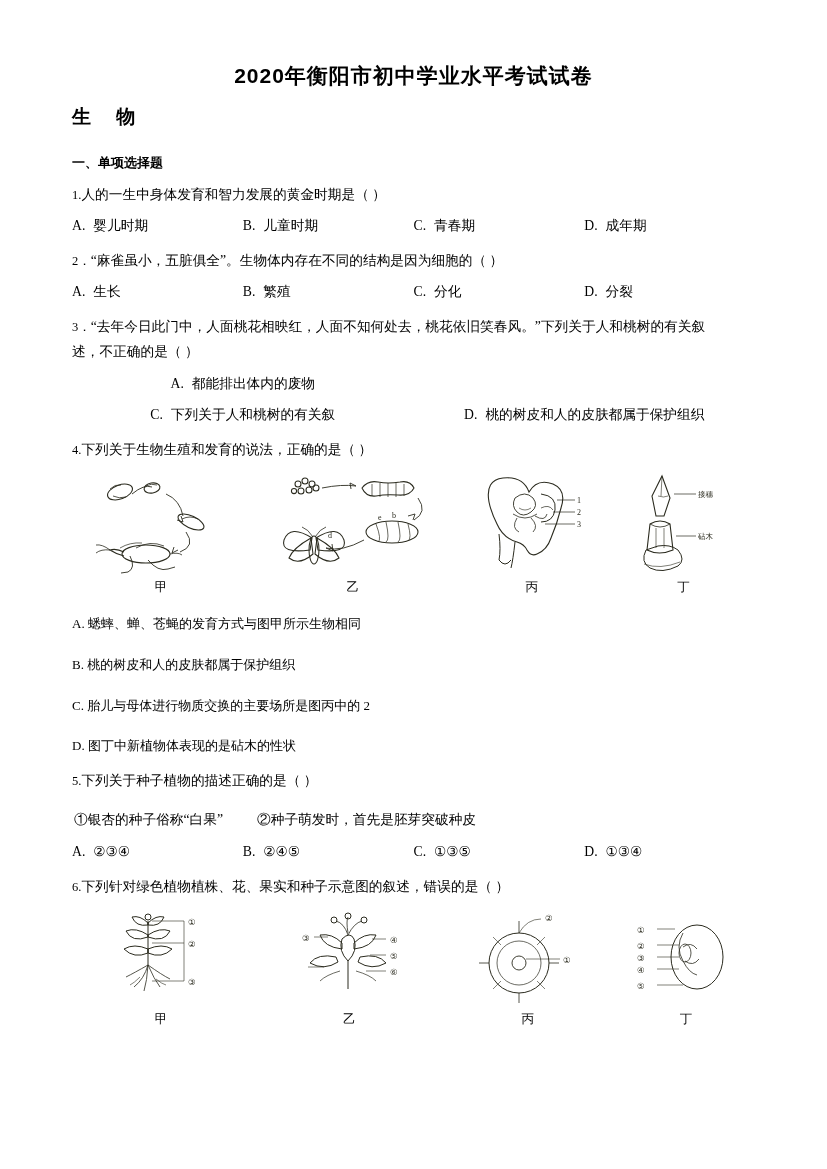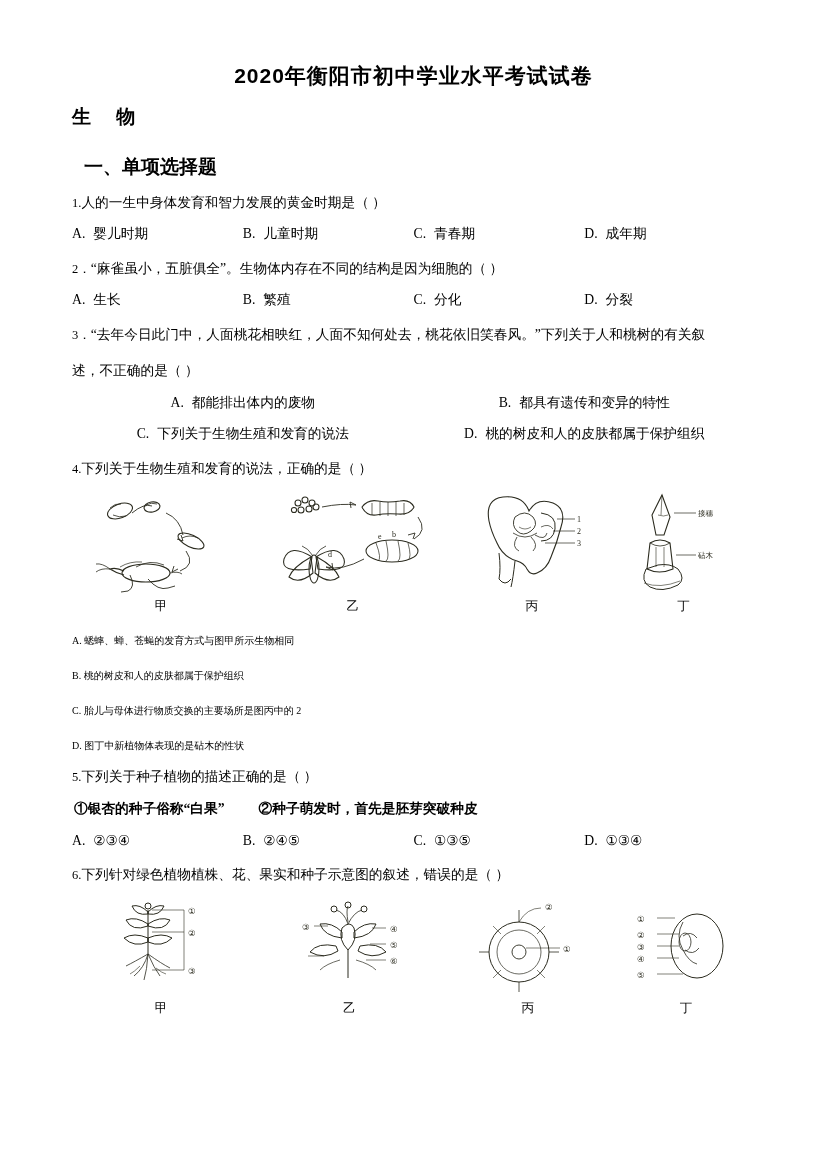--- a/index.html
+++ b/index.html
@@ -33,22 +33,22 @@
     text-align: left;
     font-family: "Liberation Sans", sans-serif;
     font-weight: bold;
     font-size: 19px;
     letter-spacing: 10px;
     margin: 14px 0 0 0;
   }
   .section-title {
     font-family: Liberation Mono, monospace;
     font-weight: bold;
-    font-size: 19px;
-    margin: 24px 0 10px 12px;
+    font-size: 13px;
+    margin: 24px 0 10px 0;
   }
   .qstem {
     font-size: 13.7px;
     line-height: 1.85;
     margin: 9px 0 0 0;
   }
   .qstem .num {
     font-size: 12.5px;
   }
   .opts {
@@ -61,30 +61,29 @@
     width: 25%;
   }
   .opts.two > div {
     width: 50%;
     text-align: center;
   }
   .opts .lbl {
     margin-right: 8px;
   }
   .opt-line {
-    font-size: 10px;
+    font-size: 13px;
     line-height: 1.9;
     margin-top: 16px;
   }
   .sub-line {
     font-size: 13.7px;
     line-height: 1.9;
-    margin-top: 6px;
+    margin-top: 14px;
     padding-left: 2px;
-    font-weight: bold;
   }
   .sub-line .part2 {
     display: inline-block;
     margin-left: 34px;
   }
   .figrow {
     display: flex;
     justify-content: space-between;
     align-items: flex-end;
     margin: 10px 0 4px 0;
@@ -131,27 +130,26 @@
       <div><span class="lbl">B.</span><span>繁殖</span></div>
       <div><span class="lbl">C.</span><span>分化</span></div>
       <div><span class="lbl">D.</span><span>分裂</span></div>
     </div>
   </div>
 
   <div>
     <div class="qstem">
       <span class="num">3．</span><span>“去年今日此门中，人面桃花相映红，人面不知何处去，桃花依旧笑春风。”下列关于人和桃树的有关叙</span>
     </div>
-    <div class="qstem" style="margin-top:11px">述，不正确的是（    ）</div>
+    <div class="qstem" style="margin-top:0">述，不正确的是（    ）</div>
     <div class="opts two">
       <div><span class="lbl">A.</span><span>都能排出体内的废物</span></div>
-      <div><span class="lbl">B.</span><span>都具有遗传和变异的特性</span></div>
     </div>
     <div class="opts two">
-      <div><span class="lbl">C.</span><span>下列关于生物生殖和发育的说法</span></div>
+      <div><span class="lbl">C.</span><span>下列关于人和桃树的有关叙</span></div>
       <div><span class="lbl">D.</span><span>桃的树皮和人的皮肤都属于保护组织</span></div>
     </div>
   </div>
 
   <div>
     <div class="qstem">
       <span class="num">4.</span><span>下列关于生物生殖和发育的说法，正确的是（     ）</span>
     </div>
 
     <div class="figrow">

